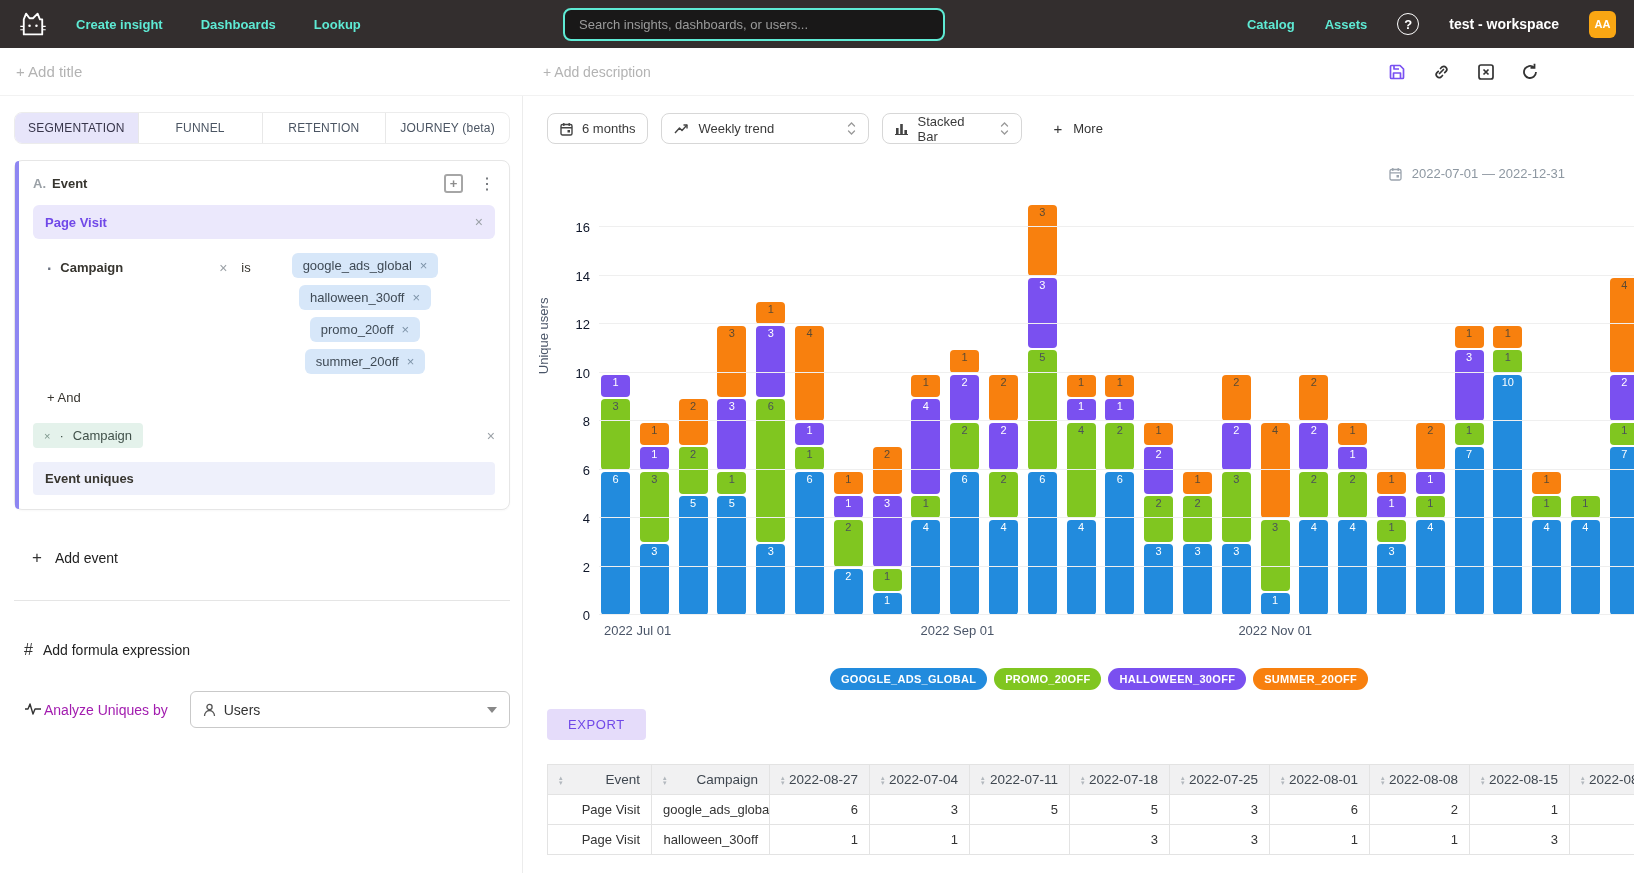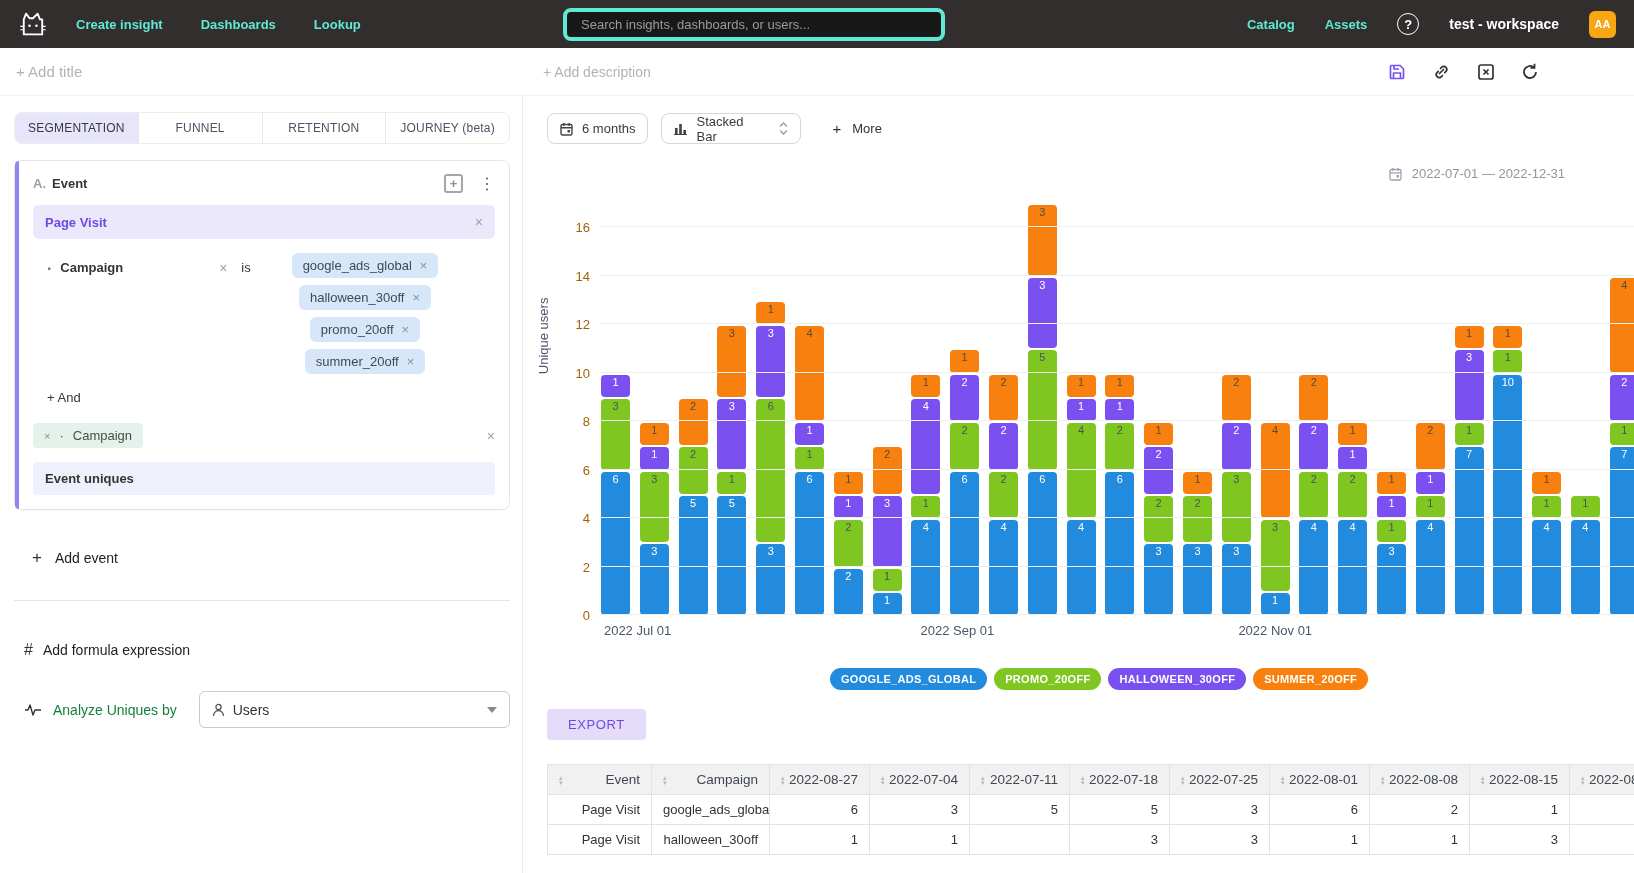--- a/index.html
+++ b/index.html
@@ -3,21 +3,21 @@
 <meta charset="utf-8">
 <style>
   * { box-sizing: border-box; margin: 0; padding: 0; }
   html,body { width:1634px; height:873px; overflow:hidden; background:#fff;
     font-family:"Liberation Sans", sans-serif; color:#333; }
 
   
   .nav { position:relative; height:48px; background:#332e2e; display:flex; align-items:center; padding:0 18px; }
   .nav .logo { margin-right:28px; display:flex; align-items:center; }
   .nav-item { color:#5eead4; font-size:13px; font-weight:700; margin-right:38px; cursor:pointer; }
-  .nav-search { position:absolute; left:563px; width:382px; height:33px; background:#191818; border:4px solid #5eead4;
+  .nav-search { position:absolute; left:563px; width:382px; height:33px; background:#191818; border:2px solid #5eead4;
     border-radius:8px; color:#c9c9c9; font-size:13px; padding:0 14px; outline:none; font-family:"Liberation Sans",sans-serif; }
   .nav-search::placeholder { color:#9b9b9b; }
   .nav-right { margin-left:auto; display:flex; align-items:center; gap:30px; }
   .help-circle { width:22px; height:22px; border:1.5px solid #fff; border-radius:50%; color:#fff; font-size:13px;
     display:flex; align-items:center; justify-content:center; font-weight:700; }
   .workspace { color:#fff; font-size:14px; font-weight:700; }
   .avatar { width:27px; height:27px; border-radius:6px; background:#f9a613; color:#fff; font-size:11px; font-weight:700;
     display:flex; align-items:center; justify-content:center; }
 
   
@@ -68,21 +68,21 @@
   .break-tag { display:inline-flex; align-items:center; gap:9px; background:#e4f2eb; border-radius:4px; padding:5px 11px; font-size:13px; color:#41514a; }
   .break-tag .bx { color:#7b958a; font-size:11px; cursor:pointer; }
   .breakdown-row .x-icon { margin-left:auto; }
   .agg-row { margin:14px 14px 0 18px; background:#eef0fb; border-radius:4px; padding:9px 12px; font-size:13px; font-weight:700; color:#37352f; }
 
   .add-event { display:flex; align-items:center; gap:13px; margin:38px 0 0 18px; font-size:14px; color:#222; cursor:pointer; }
   .plus-glyph { font-size:17px; color:#333; }
   .panel-divider { border:none; border-top:1px solid #e5e5e5; margin:32px 0 0 0; }
   .add-formula { display:flex; align-items:center; gap:10px; margin:40px 0 0 10px; font-size:14px; color:#222; cursor:pointer; }
   .analyze-row { display:flex; align-items:center; margin:32px 0 0 10px; }
-  .analyze-label { display:flex; align-items:center; gap:11px; font-size:14px; color:#15803d; }
+  .analyze-label { display:flex; gap:2px; font-size:14px; color:#a21caf; }
   .analyze-select { margin-left:22px; flex:1; border:1px solid #c9c9c9; border-radius:6px; height:37px; display:flex;
     align-items:center; padding:0 12px; gap:8px; font-size:14px; color:#333; cursor:pointer; background:#fff; }
   .caret-down { width:0; height:0; border-left:5px solid transparent; border-right:5px solid transparent;
     border-top:6px solid #888; margin-left:auto; }
 
   
   .controls { display:flex; align-items:center; gap:13px; }
   .ctl { display:inline-flex; align-items:center; gap:9px; border:1px solid #d7d7d7; border-radius:8px; height:31px;
     padding:0 12px; font-size:13px; color:#3a3a3a; background:#fff; cursor:pointer; }
   .ctl .updown { margin-left:14px; }
@@ -90,21 +90,21 @@
   .ctl-stacked { width:140px; } .ctl-stacked span.lbl { flex:1; }
   .ctl-post { width:200px; } .ctl-post span.lbl { flex:1; }
   .more-btn { display:inline-flex; align-items:center; gap:11px; font-size:13px; color:#333; margin-left:18px; cursor:pointer; }
   .date-range { display:flex; align-items:center; gap:10px; justify-content:flex-end; margin:22px 86px 0 0;
     color:#8d97a1; font-size:13px; }
 
   
   .chart-wrap { position:relative; margin-top:14px; height:420px; margin-right:10px; }
   .plot { position:absolute; left:52px; right:0; top:0; bottom:0; }
   .gridline { position:absolute; left:0; right:0; height:1px; background:#efefef; }
-  .ytick { position:absolute; right:calc(100% + 9px); transform:translateY(50%); font-size:13px; color:#a16207; }
+  .ytick { position:absolute; right:calc(100% + 9px); transform:translateY(50%); font-size:13px; color:#0f172a; }
   .bars-row { position:absolute; left:2px; right:2px; top:0; bottom:0; display:flex; align-items:flex-end; justify-content:space-between; }
   .bar-col { display:flex; flex-direction:column-reverse; gap:2px; width:29px; }
   .seg { border-radius:4px; position:relative; }
   .seg-lbl { position:absolute; top:1px; left:0; right:0; text-align:center; font-size:11px; }
   .y-title { position:absolute; left:-4px; top:50%; transform:rotate(-90deg) translateX(50%); transform-origin:left center;
     font-size:13px; color:#4a5568; white-space:nowrap; }
   .x-labels { position:relative; height:20px; margin:8px 10px 0 52px; }
   .x-labels span { position:absolute; transform:translateX(-50%); font-size:13px; color:#4a5568; white-space:nowrap; }
 
   
@@ -266,20 +266,30 @@
   <div class="main">
     <div class="controls">
       <span class="ctl">
         <svg width="13" height="14" viewBox="0 0 13 14" fill="none" stroke="#444" stroke-width="1.4">
           <rect x="1" y="2.5" width="11" height="10.5" rx="1.5"></rect>
             <path d="M3.8 1 v3 M9.2 1 v3 M1 5.8 h11"></path>
             <rect x="7.5" y="8" width="2.5" height="2.5" fill="#444" stroke="none"></rect>
         </svg>
         <span>6 months</span>
       </span>
+      <span class="ctl ctl-weekly">
+        <svg width="15" height="12" viewBox="0 0 15 12" fill="none" stroke="#444" stroke-width="1.4" stroke-linejoin="round">
+          <path d="M1 10 L5.5 5 L8 7.5 L13 2"></path>
+            <path d="M9.5 2 H13 V5.5"></path>
+        </svg>
+        <span class="lbl">Weekly trend</span>
+        <svg class="updown" width="9" height="15" viewBox="0 0 9 15" fill="none" stroke="#9a9a9a" stroke-width="1.3" stroke-linecap="round">
+          <path d="M1.5 5 L4.5 2 L7.5 5 M1.5 10 L4.5 13 L7.5 10"></path>
+        </svg>
+      </span>
       <span class="ctl ctl-stacked">
         <svg width="13" height="13" viewBox="0 0 13 13" fill="#444">
           <rect x="1" y="6" width="2.6" height="6"></rect>
             <rect x="5.2" y="2" width="2.6" height="10"></rect>
             <rect x="9.4" y="8" width="2.6" height="4"></rect>
             <rect x="0" y="12" width="13" height="1"></rect>
         </svg>
         <span class="lbl">Stacked Bar</span>
         <svg class="updown" width="9" height="15" viewBox="0 0 9 15" fill="none" stroke="#9a9a9a" stroke-width="1.3" stroke-linecap="round">
           <path d="M1.5 5 L4.5 2 L7.5 5 M1.5 10 L4.5 13 L7.5 10"></path>

